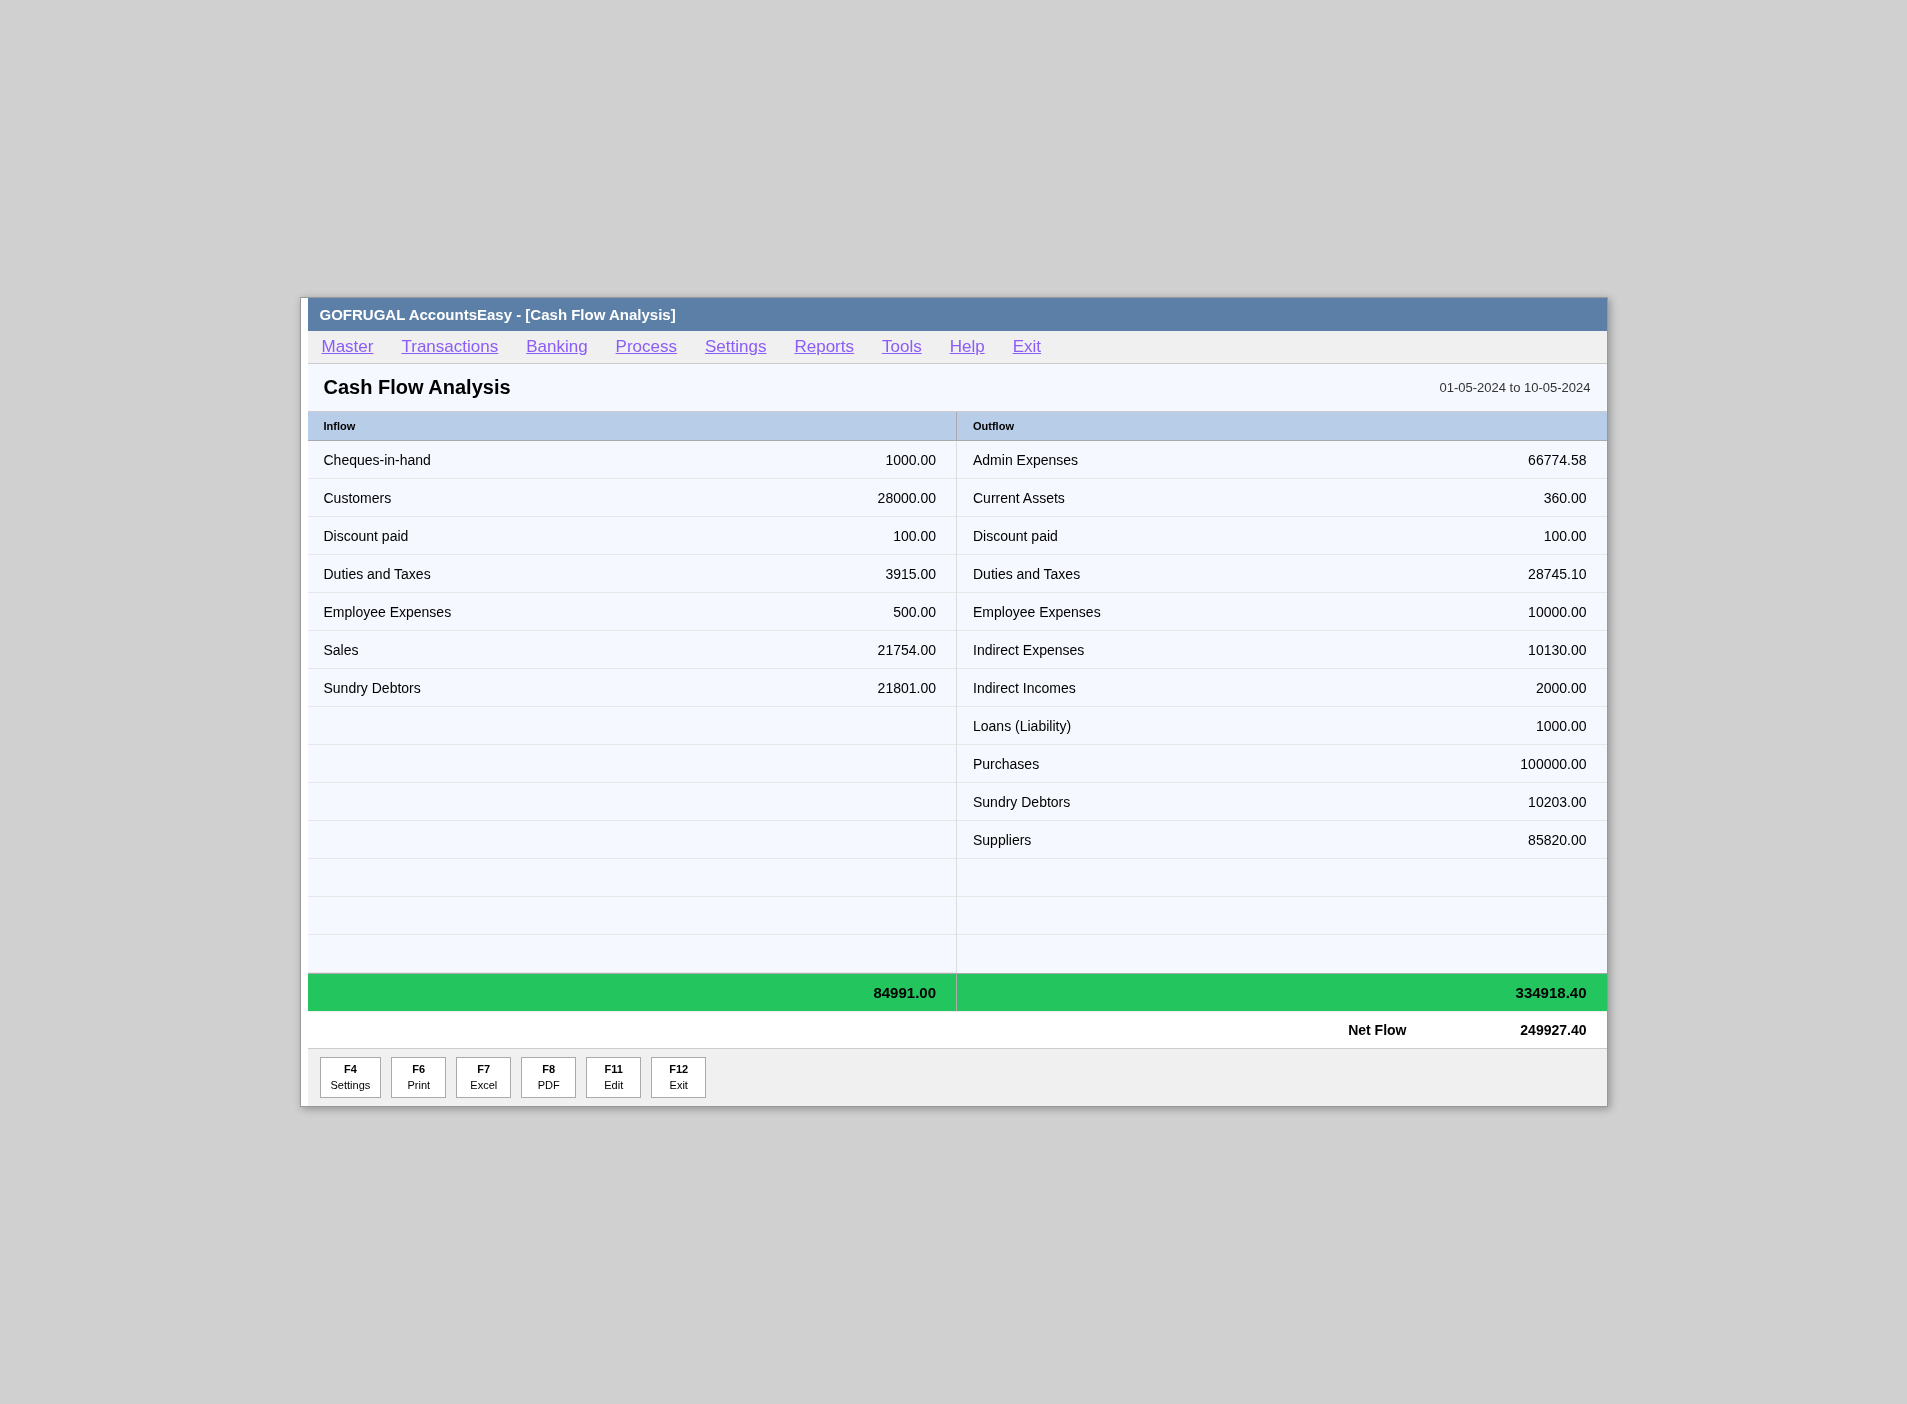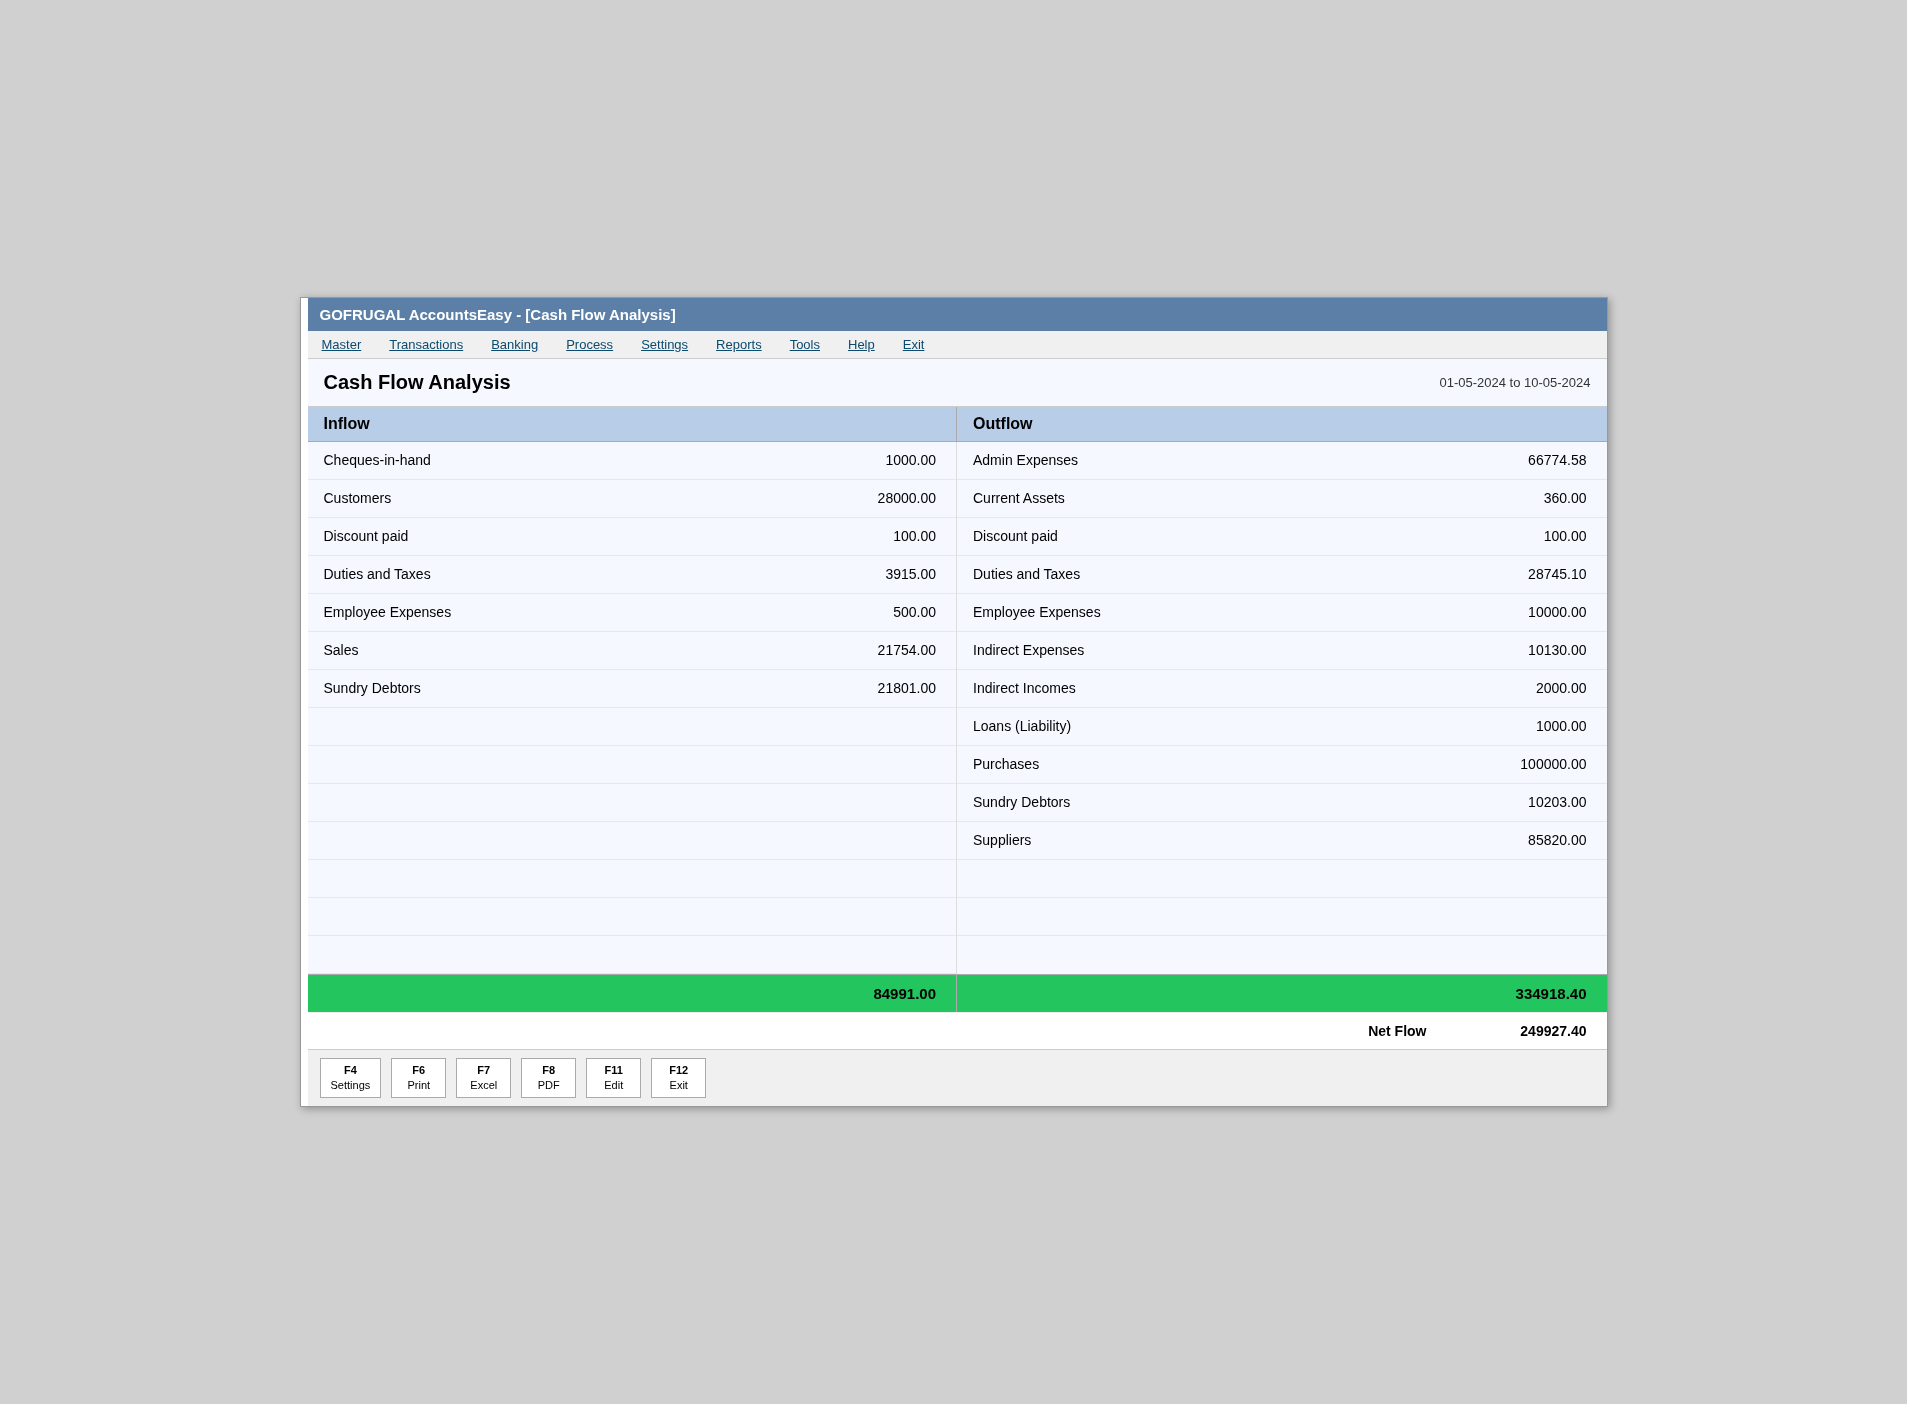--- a/index.html
+++ b/index.html
@@ -30,23 +30,23 @@
     .menu-bar {
       background: #f0f0f0;
       border-bottom: 1px solid #ccc;
       padding: 4px 10px;
       display: flex;
       gap: 20px;
     }
     .menu-item {
       cursor: pointer;
       padding: 2px 4px;
-      font-size: 13px;
+      font-size: 17px;
       text-decoration: underline;
-      color: #0c4a6e;
+      color: #8b5cf6;
     }
     .content {
       padding: 0;
       background: #f5f8ff;
     }
     .report-header {
       display: flex;
       justify-content: space-between;
       align-items: center;
       padding: 12px 16px;
@@ -67,21 +67,21 @@
     }
     .col-headers {
       display: grid;
       grid-template-columns: 1fr 1fr;
       background: #b8cde8;
       border-bottom: 1px solid #aaa;
     }
     .col-header-cell {
       padding: 8px 16px;
       font-weight: bold;
-      font-size: 16px;
+      font-size: 11px;
       color: #000;
     }
     .col-header-cell:first-child {
       border-right: 1px solid #aaa;
     }
     .data-rows {
       display: grid;
       grid-template-columns: 1fr 1fr;
     }
     .side {
@@ -124,21 +124,21 @@
       font-weight: bold;
       font-size: 15px;
     }
     .totals-cell:first-child {
       border-right: 1px solid #aaa;
     }
     .net-flow-row {
       display: flex;
       justify-content: flex-end;
       padding: 10px 20px;
-      gap: 40px;
+      gap: 60px;
       background: #fff;
       border-top: 1px solid #eee;
     }
     .net-flow-label {
       font-weight: bold;
       font-size: 14px;
     }
     .net-flow-value {
       font-weight: bold;
       font-size: 14px;

